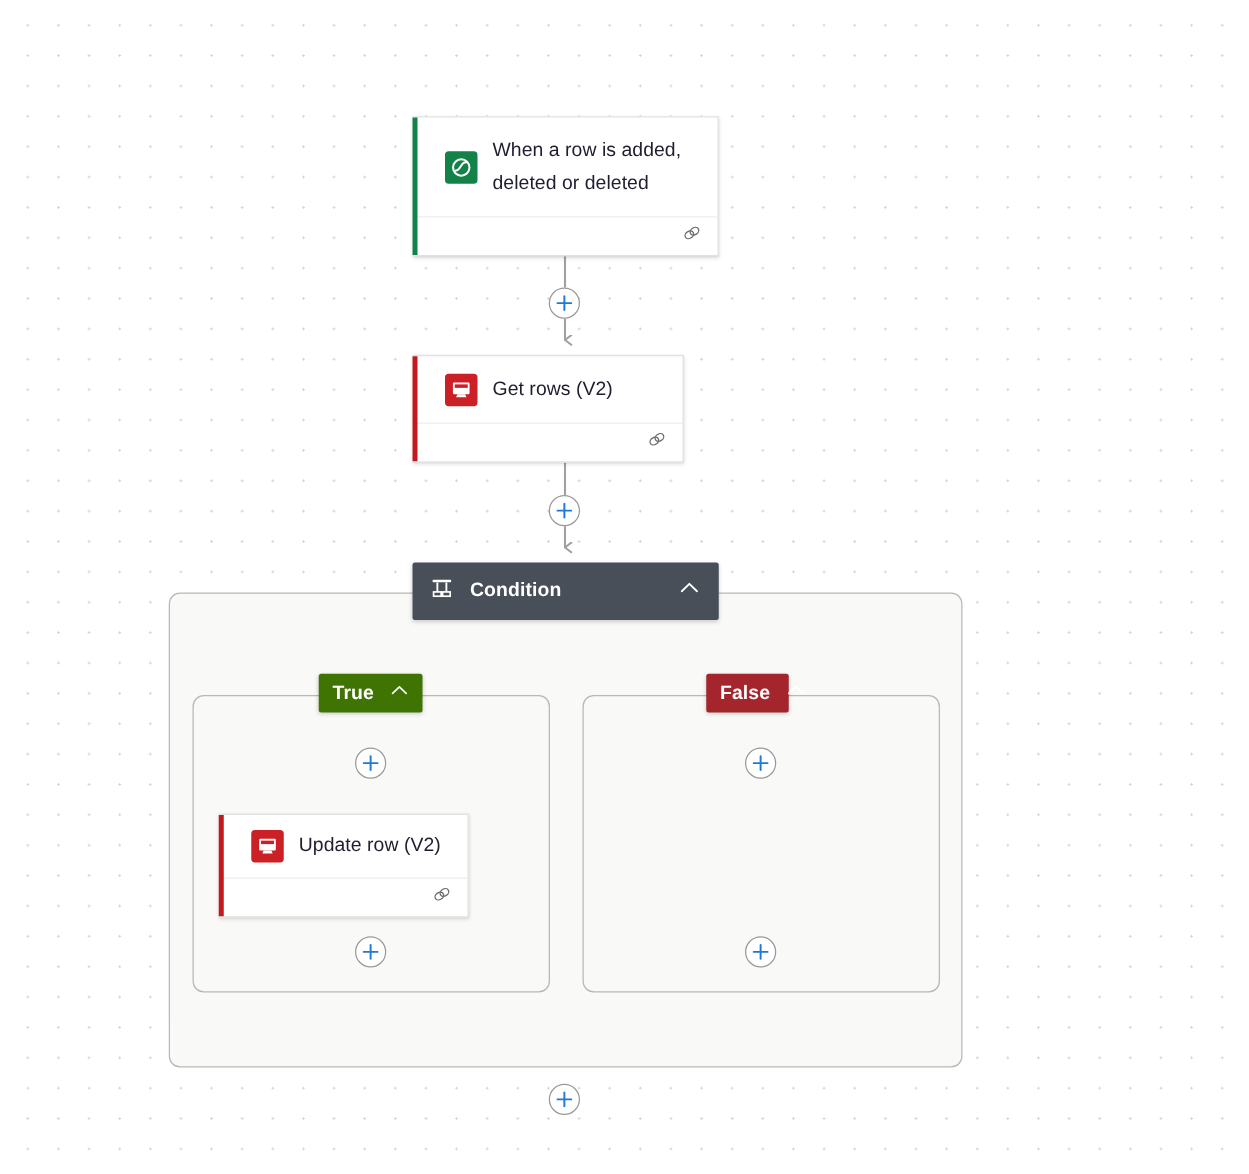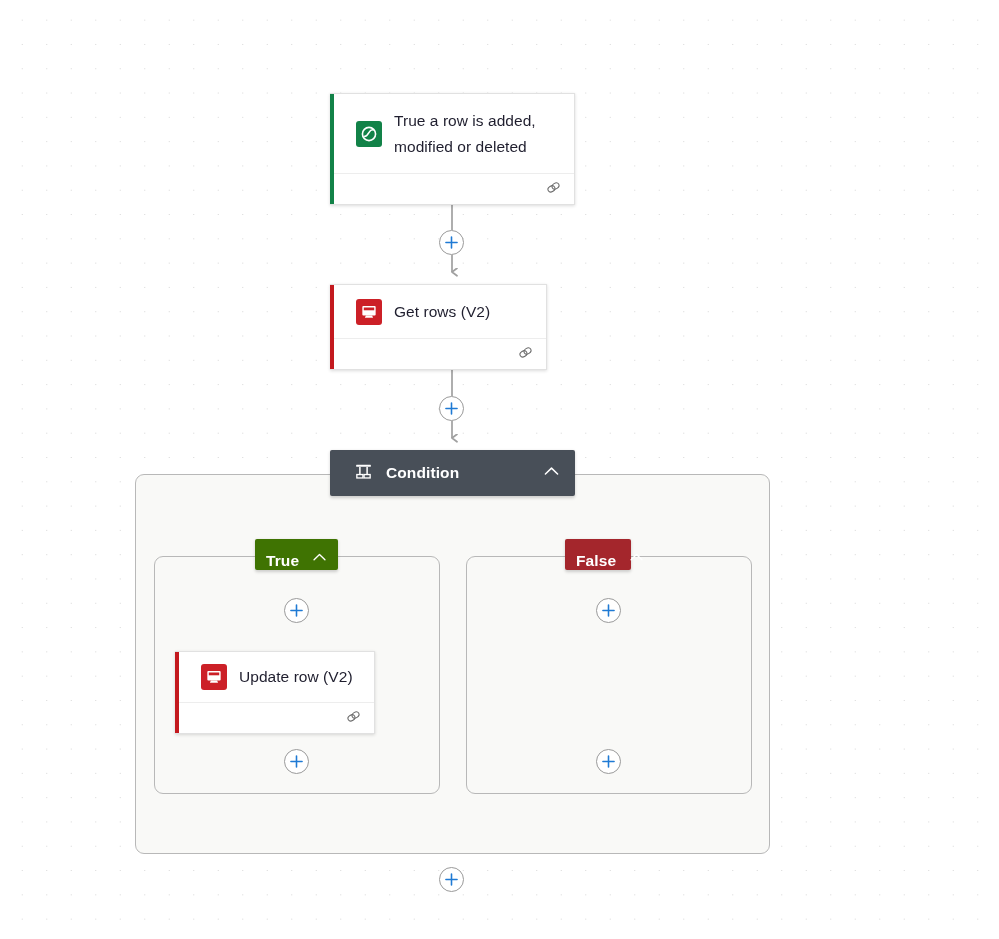--- a/index.html
+++ b/index.html
@@ -104,40 +104,40 @@
     box-sizing: border-box;
   }
 
   
   .cond-header {
     position: absolute;
     background: #484f58;
     border-radius: 2px;
     display: flex;
     align-items: center;
-    padding: 0 14px 0 24px;
+    padding: 0 14px 0 14px;
     gap: 13px;
     box-shadow: 0 1.2px 3.2px rgba(0,0,0,0.18);
     box-sizing: border-box;
     cursor: pointer;
   }
   .cond-title {
     font-size: 15.5px;
     font-weight: bold;
     color: #ffffff;
     flex: 1 1 auto;
     letter-spacing: 0.1px;
   }
 
   
   .branch-pill {
     position: absolute;
     border-radius: 2px;
     display: flex;
-    align-items: flex-end;
+    align-items: center;
     padding: 0 11px;
     gap: 12px;
     box-shadow: 0 1.2px 3.2px rgba(0,0,0,0.18);
     box-sizing: border-box;
     cursor: pointer;
   }
   .branch-pill.is-true  { background: #3f7302; }
   .branch-pill.is-false { background: #a4262c; }
   .branch-label {
     font-size: 15.5px;
@@ -195,21 +195,21 @@
   <div class="node" style="left:330px; top:93px; width:245px; height:112px;">
     <span class="accent" style="background:#128248;"></span>
 
     <div class="node-head">
       <span class="app-icon dataverse">
         <svg width="18" height="18" viewBox="0 0 20 20" xmlns="http://www.w3.org/2000/svg">
           <circle cx="10" cy="10" r="7.3" fill="none" stroke="#ffffff" stroke-width="1.8"></circle>
           <path d="M5.2 12.6 C7.4 12.6 8.6 10.6 9.9 8.4 C11.1 6.4 12.4 4.9 14.6 5.4" fill="none" stroke="#ffffff" stroke-width="1.8" stroke-linecap="round"></path>
         </svg>
       </span>
-      <span class="node-title">True a row is added, modified or deleted</span>
+      <span class="node-title">When a row is added, deleted or deleted</span>
     </div>
 
     <div class="node-foot">
       <span class="link-icon">
         <svg width="17" height="17" viewBox="0 0 20 20" xmlns="http://www.w3.org/2000/svg">
           <ellipse cx="7.6" cy="11.6" rx="4.3" ry="3.3" transform="rotate(-32 7.6 11.6)" fill="none" stroke="#6b6b6b" stroke-width="1.25"></ellipse>
           <ellipse cx="12.4" cy="8.2" rx="4.3" ry="3.3" transform="rotate(-32 12.4 8.2)" fill="none" stroke="#6b6b6b" stroke-width="1.25"></ellipse>
         </svg>
       </span>
     </div>

